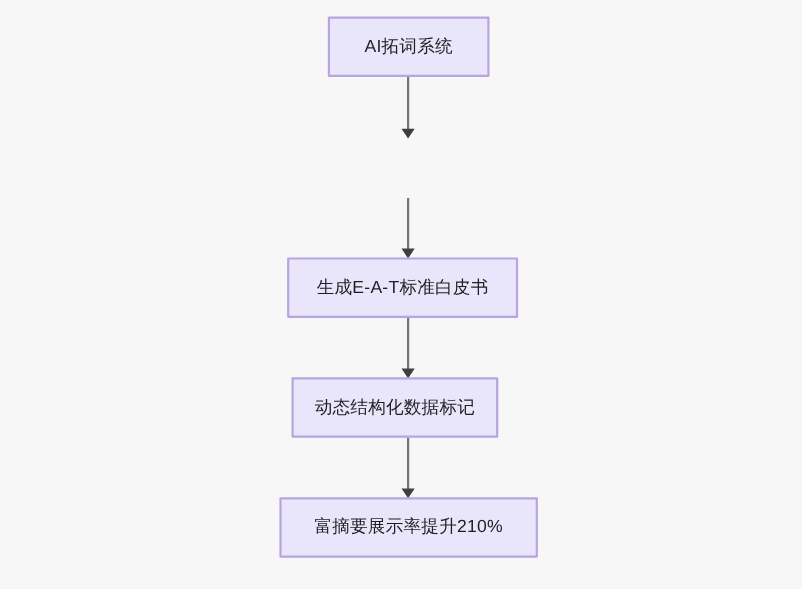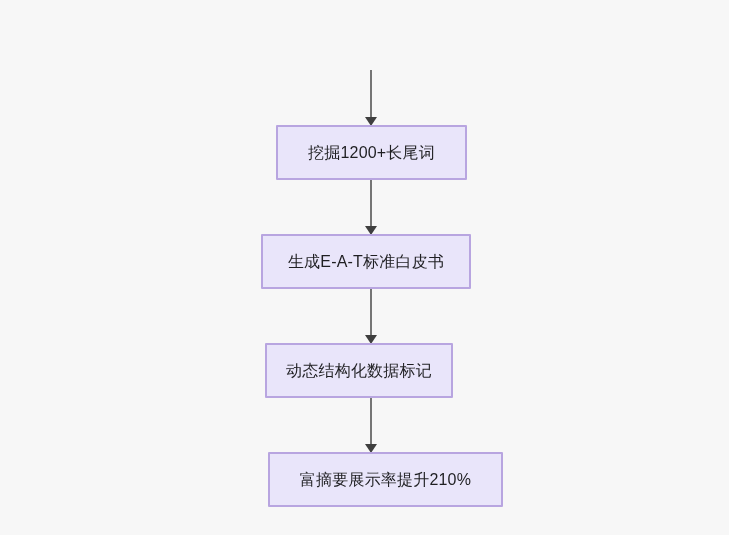--- a/index.html
+++ b/index.html
@@ -73,30 +73,30 @@
   <svg class="edge" style="left:361px; top:289px;" width="20" height="55" viewBox="0 0 20 55">
     <line class="edge-line" x1="10" y1="0" x2="10" y2="48"></line>
     <polygon class="edge-head" points="4,46 16,46 10,55"></polygon>
   </svg>
 
   <svg class="edge" style="left:361px; top:398px;" width="20" height="55" viewBox="0 0 20 55">
     <line class="edge-line" x1="10" y1="0" x2="10" y2="48"></line>
     <polygon class="edge-head" points="4,46 16,46 10,55"></polygon>
   </svg>
 
+  <div class="node" style="left:298px; top:15px; width:147px; height:55px;">
+    <span class="node-label">AI拓词系统</span>
+  </div>
 
-  <div class="node" style="left:276px; top:125px; width:191px; height:55px;">
-    <span class="node-label">挖掘1200+长尾词</span>
-  </div>
 
   <div class="node" style="left:261px; top:234px; width:210px; height:55px;">
     <span class="node-label">生成E-A-T标准白皮书</span>
   </div>
 
   <div class="node" style="left:265px; top:343px; width:188px; height:55px;">
     <span class="node-label">动态结构化数据标记</span>
   </div>
 
-  <div class="node" style="left:268px; top:452px; width:235px; height:55px;">
+  <div class="node" style="left:254px; top:452px; width:235px; height:55px;">
     <span class="node-label">富摘要展示率提升210%</span>
   </div>
 
 </div>
 
 </body></html>

